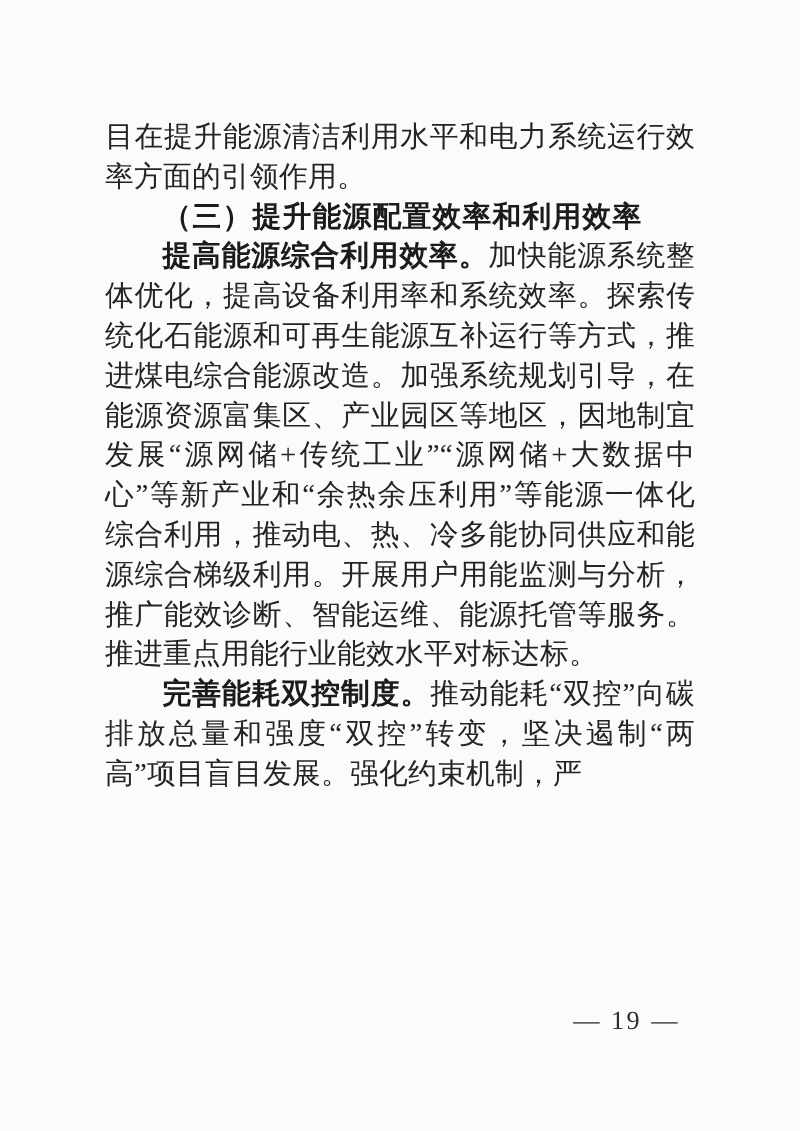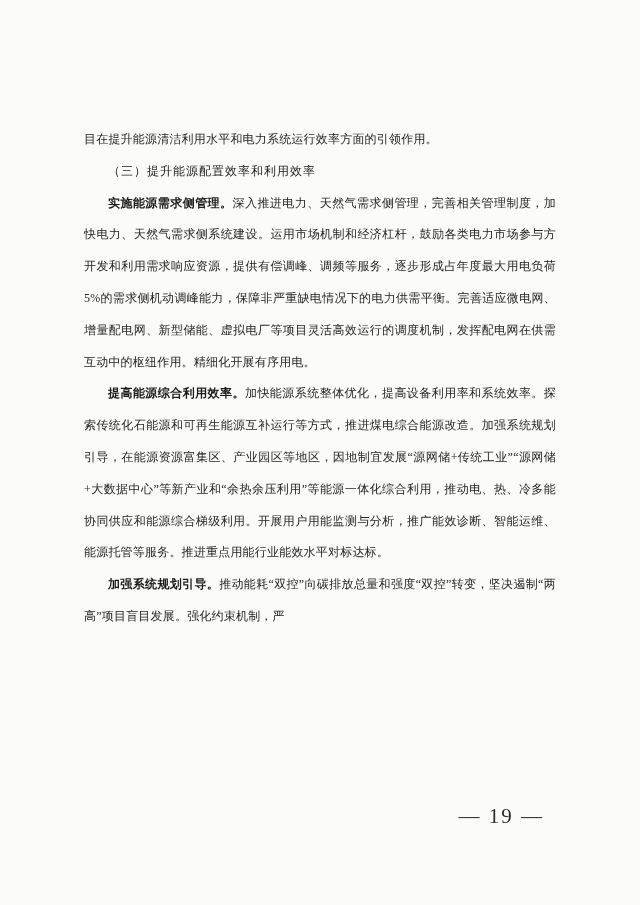--- a/index.html
+++ b/index.html
@@ -15,40 +15,40 @@
     font-family: "Liberation Serif", serif;
     color: #242424;
   }
   .page {
     position: absolute;
     inset: 0;
   }
   .text-column {
     position: absolute;
     left: 84px;
-    top: 124px;
+    top: 94px;
     width: 472px;
-    font-size: 12px;
+    font-size: 23px;
     line-height: 31.8px;
     text-align: justify;
     text-justify: inter-ideograph;
     letter-spacing: 0.2px;
   }
   .para {
     margin: 0;
     text-indent: 2em;
   }
   .para.no-indent {
     text-indent: 0;
   }
   .heading {
     margin: 0;
     font-size: inherit;
     line-height: inherit;
-    font-weight: 400;
+    font-weight: 700;
     text-indent: 2em;
     color: #1b1b1b;
     letter-spacing: 1px;
   }
   .lead {
     font-weight: 700;
     color: #1b1b1b;
   }
   .page-number {
     position: absolute;
@@ -64,24 +64,23 @@
 <body>
 
 <div class="page">
 
   <main class="text-column">
 
     <p class="para no-indent">目在提升能源清洁利用水平和电力系统运行效率方面的引领作用。</p>
 
     <h2 class="heading">（三）提升能源配置效率和利用效率</h2>
 
-    <p class="para"><strong class="lead">实施能源需求侧管理。</strong><span>深入推进电力、天然气需求侧管理，完善相关管理制度，加快电力、天然气需求侧系统建设。运用市场机制和经济杠杆，鼓励各类电力市场参与方开发和利用需求响应资源，提供有偿调峰、调频等服务，逐步形成占年度最大用电负荷 5%的需求侧机动调峰能力，保障非严重缺电情况下的电力供需平衡。完善适应微电网、增量配电网、新型储能、虚拟电厂等项目灵活高效运行的调度机制，发挥配电网在供需互动中的枢纽作用。精细化开展有序用电。</span></p>
 
     <p class="para"><strong class="lead">提高能源综合利用效率。</strong><span>加快能源系统整体优化，提高设备利用率和系统效率。探索传统化石能源和可再生能源互补运行等方式，推进煤电综合能源改造。加强系统规划引导，在能源资源富集区、产业园区等地区，因地制宜发展“源网储+传统工业”“源网储+大数据中心”等新产业和“余热余压利用”等能源一体化综合利用，推动电、热、冷多能协同供应和能源综合梯级利用。开展用户用能监测与分析，推广能效诊断、智能运维、能源托管等服务。推进重点用能行业能效水平对标达标。</span></p>
 
 
-    <p class="para"><strong class="lead">加强系统规划引导。</strong><span>推动能耗“双控”向碳排放总量和强度“双控”转变，坚决遏制“两高”项目盲目发展。强化约束机制，严</span></p>
+    <p class="para"><strong class="lead">完善能耗双控制度。</strong><span>推动能耗“双控”向碳排放总量和强度“双控”转变，坚决遏制“两高”项目盲目发展。强化约束机制，严</span></p>
 
   </main>
 
   <div class="page-number">— 19 —</div>
 
 </div>
 
 </body></html>

